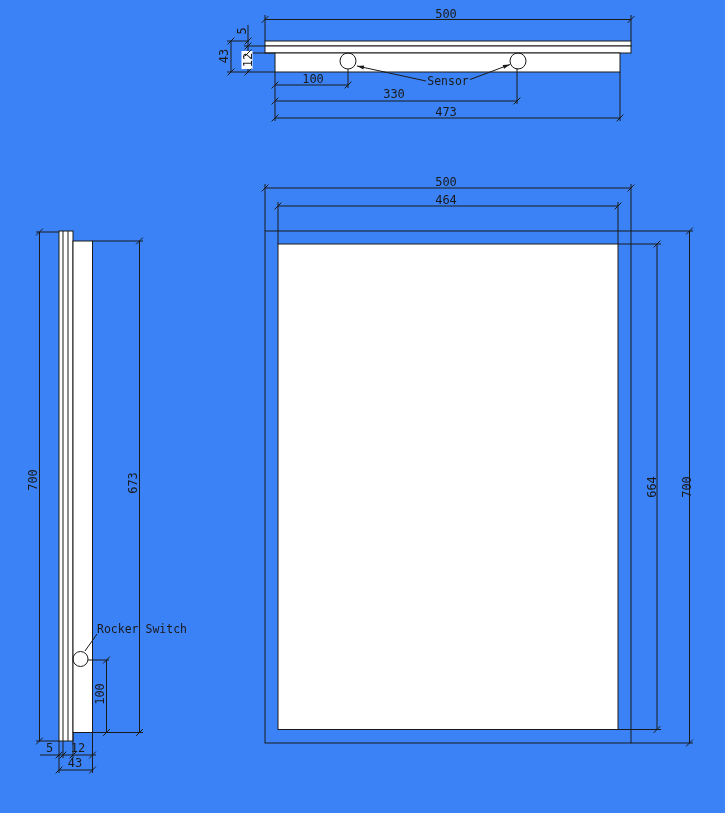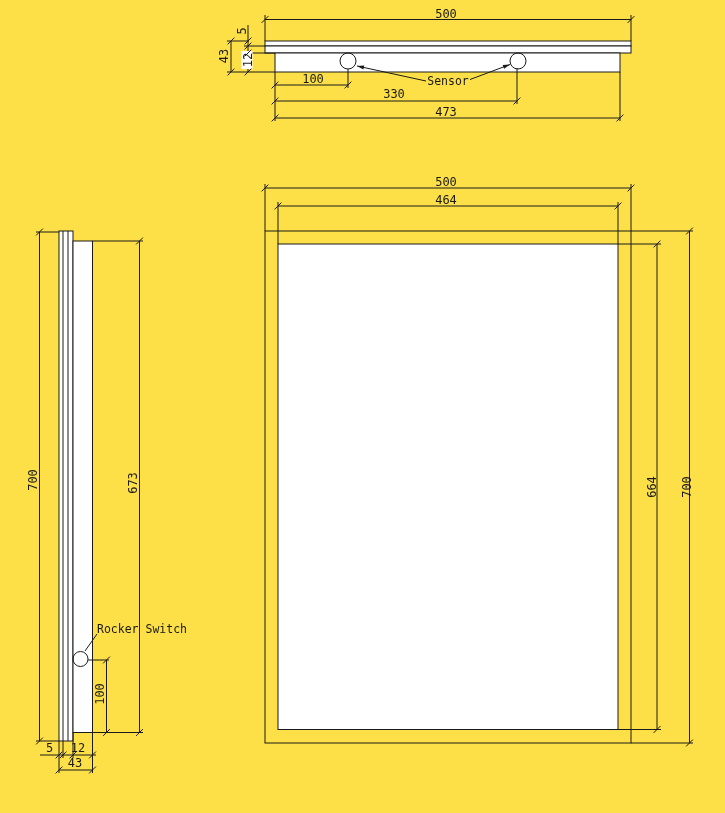--- a/index.html
+++ b/index.html
@@ -1,16 +1,16 @@
 <!DOCTYPE html>
 <html><head>
 <meta charset="utf-8">
 <style>
   html,body{margin:0;padding:0;background:#ffffff;}
-  #canvas{position:relative;width:725px;height:813px;background:#fde047;overflow:hidden;
+  #canvas{position:relative;width:725px;height:813px;background:#3b82f6;overflow:hidden;
           font-family:"DejaVu Sans Mono", monospace;}
   svg{position:absolute;left:0;top:0;}
   svg line, svg rect, svg circle, svg path{stroke:#1a1a1a;stroke-width:1;fill:none;}
   svg rect.solid{fill:#ffffff;}
   svg rect.blank{fill:#ffffff;stroke:none;}
   svg polygon{fill:#1a1a1a;stroke:none;}
   text{font-family:"DejaVu Sans Mono", monospace;font-size:12px;fill:#1a1a1a;stroke:none;}
   text.lbl{font-size:11.5px;}
 </style>
 </head>

